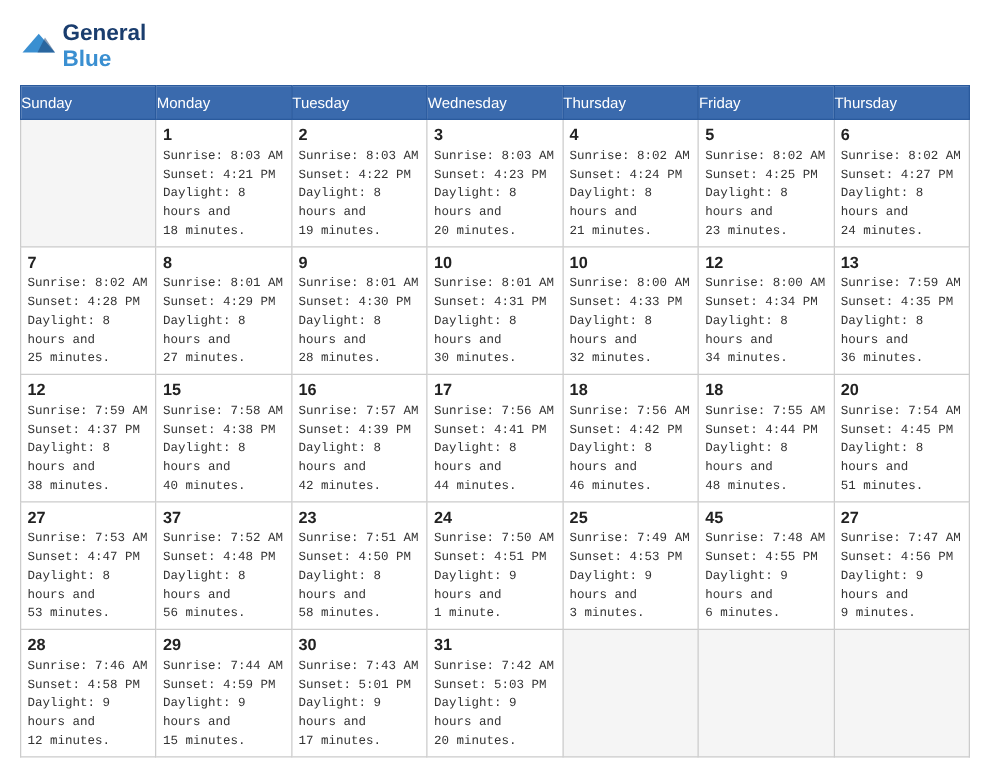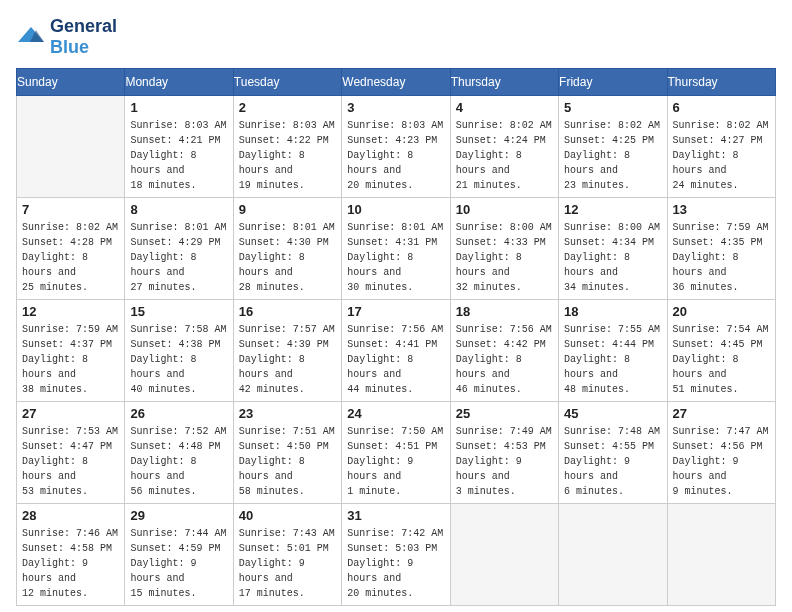--- a/index.html
+++ b/index.html
@@ -200,21 +200,21 @@
           <div class="day-number">20</div>
           <div class="day-info">Sunrise: 7:54 AM<br>Sunset: 4:45 PM<br>Daylight: 8 hours and<br>51 minutes.</div>
         </td>
       </tr>
       <tr>
         <td>
           <div class="day-number">27</div>
           <div class="day-info">Sunrise: 7:53 AM<br>Sunset: 4:47 PM<br>Daylight: 8 hours and<br>53 minutes.</div>
         </td>
         <td>
-          <div class="day-number">26</div>
+          <div class="day-number">37</div>
           <div class="day-info">Sunrise: 7:52 AM<br>Sunset: 4:48 PM<br>Daylight: 8 hours and<br>56 minutes.</div>
         </td>
         <td>
           <div class="day-number">23</div>
           <div class="day-info">Sunrise: 7:51 AM<br>Sunset: 4:50 PM<br>Daylight: 8 hours and<br>58 minutes.</div>
         </td>
         <td>
           <div class="day-number">24</div>
           <div class="day-info">Sunrise: 7:50 AM<br>Sunset: 4:51 PM<br>Daylight: 9 hours and<br>1 minute.</div>
         </td>
@@ -234,21 +234,21 @@
       <tr>
         <td>
           <div class="day-number">28</div>
           <div class="day-info">Sunrise: 7:46 AM<br>Sunset: 4:58 PM<br>Daylight: 9 hours and<br>12 minutes.</div>
         </td>
         <td>
           <div class="day-number">29</div>
           <div class="day-info">Sunrise: 7:44 AM<br>Sunset: 4:59 PM<br>Daylight: 9 hours and<br>15 minutes.</div>
         </td>
         <td>
-          <div class="day-number">40</div>
+          <div class="day-number">30</div>
           <div class="day-info">Sunrise: 7:43 AM<br>Sunset: 5:01 PM<br>Daylight: 9 hours and<br>17 minutes.</div>
         </td>
         <td>
           <div class="day-number">31</div>
           <div class="day-info">Sunrise: 7:42 AM<br>Sunset: 5:03 PM<br>Daylight: 9 hours and<br>20 minutes.</div>
         </td>
         <td class="empty"></td>
         <td class="empty"></td>
         <td class="empty"></td>
       </tr>

